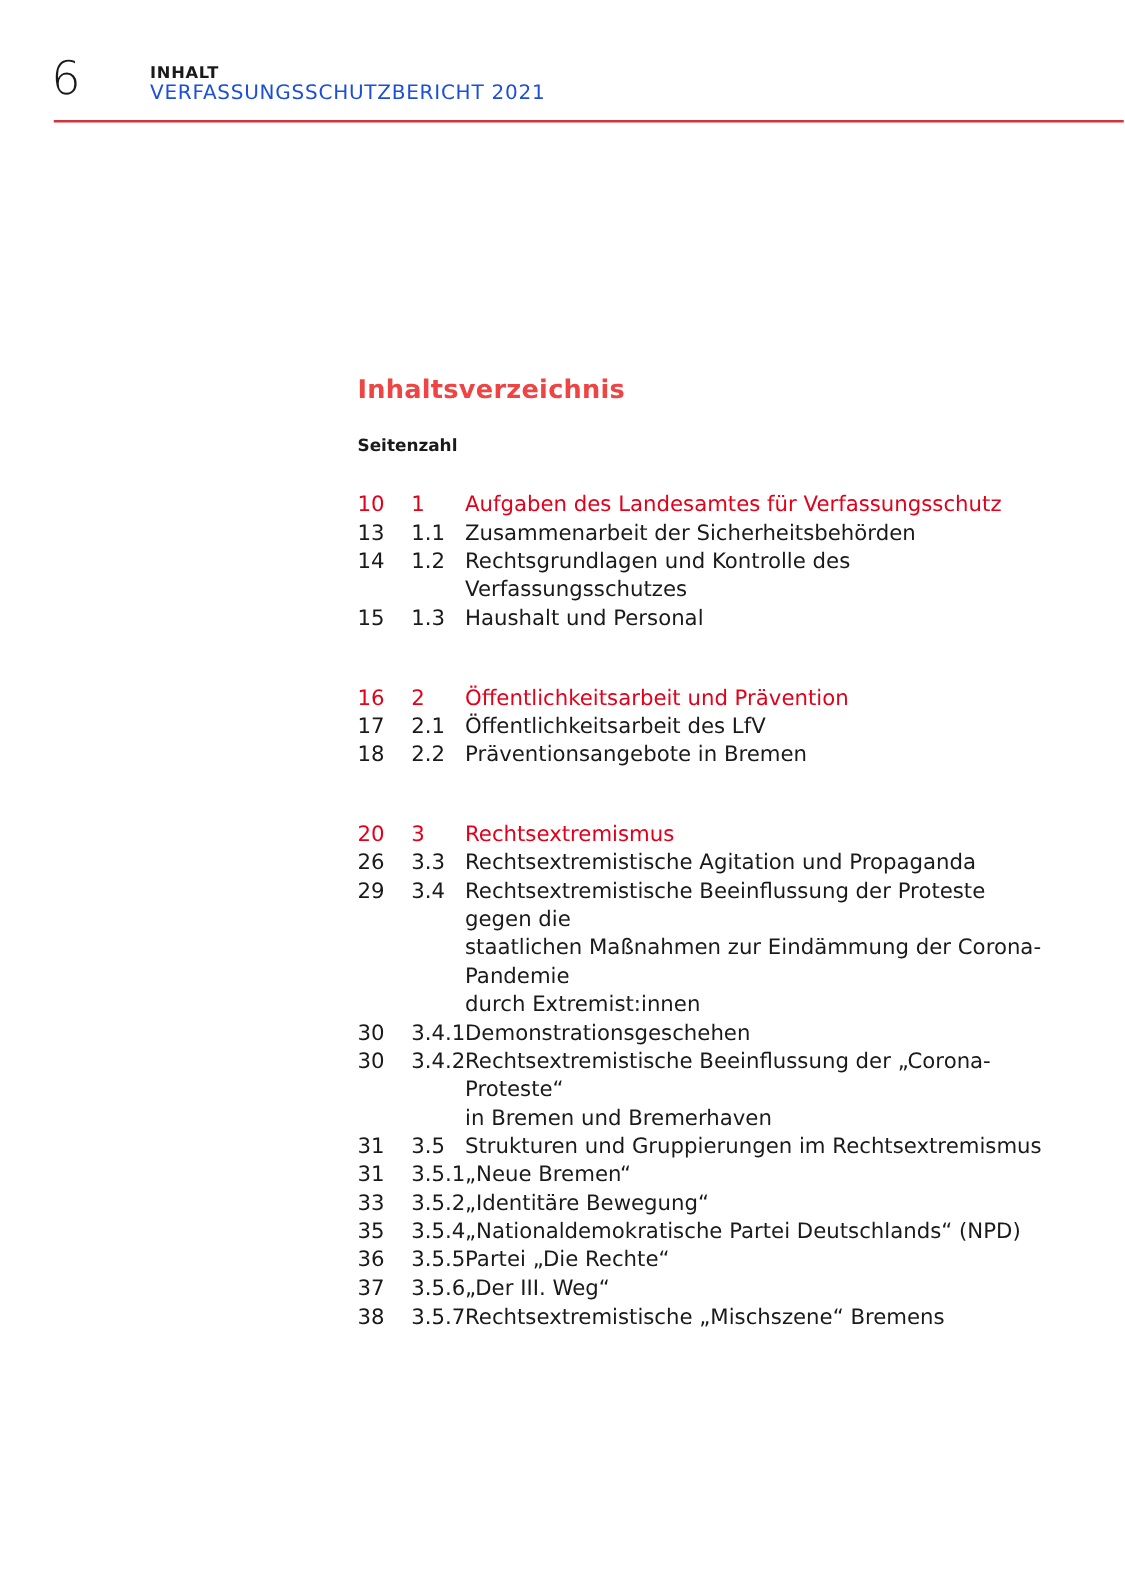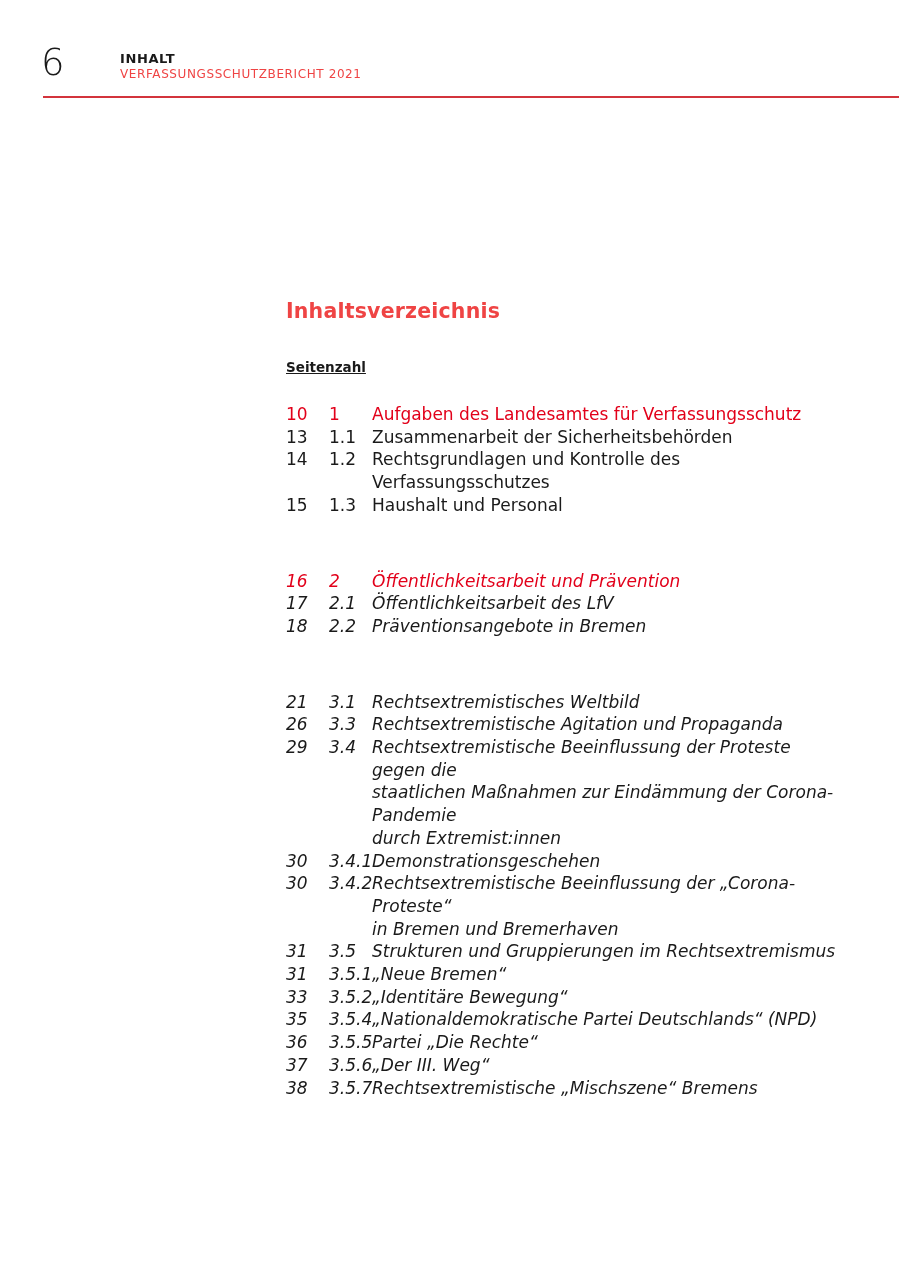--- a/index.html
+++ b/index.html
@@ -10,36 +10,36 @@
     .page-number {
       position: absolute; left: 41px; top: 44px;
       font-family: "DejaVu Sans", sans-serif; font-size: 37px; font-weight: 300;
       color: #1a1a1a; line-height: 1;
     }
     .running-head { position: absolute; left: 120px; top: 51px; }
     .rh-section {
       font-size: 13px; font-weight: bold; letter-spacing: 0.6px; line-height: 15px;
     }
     .rh-title {
-      font-size: 12px; letter-spacing: 0.6px; line-height: 16px; color: #ef4444;
+      font-size: 16px; letter-spacing: 0.6px; line-height: 16px; color: #1d4ed8;
     }
     .header-rule {
       position: absolute; left: 43px; top: 96px; width: 856px; height: 2px;
       background: #d3343c;
     }
     .toc { position: absolute; left: 286px; top: 296px; width: 560px; }
     .toc-title {
       font-size: 20.5px; font-weight: bold; color: #ef4444; margin: 0;
       line-height: 30px; letter-spacing: 0.2px;
     }
     .col-header {
-      font-size: 13.5px; font-weight: bold; margin-top: 32px; line-height: 18px; text-decoration: underline;
+      font-size: 13.5px; font-weight: bold; margin-top: 22px; line-height: 18px;
     }
     .chapter { margin-top: 27px; }
-    .chapter + .chapter { margin-top: 53px; font-style: italic; }
+    .chapter + .chapter { margin-top: 41px; }
     .row {
       display: flex; font-size: 17px; line-height: 22.7px; font-weight: 500;
     }
     .row .pg { width: 43px; flex: none; }
     .row .num { width: 43px; flex: none; }
     .row .txt { flex: 1; white-space: pre-line; }
     .row.chapter-row { color: #e2001a; }
   </style>
 </head>
 <body>
@@ -88,24 +88,24 @@
           <span class="num">2.1</span>
           <span class="txt">Öffentlichkeitsarbeit des LfV</span>
         </div>
         <div class="row">
           <span class="pg">18</span>
           <span class="num">2.2</span>
           <span class="txt">Präventionsangebote in Bremen</span>
         </div>
       </div>
       <div class="chapter">
-        <div class="row">
-          <span class="pg">21</span>
-          <span class="num">3.1</span>
-          <span class="txt">Rechtsextremistisches Weltbild</span>
+        <div class="row chapter-row">
+          <span class="pg">20</span>
+          <span class="num">3</span>
+          <span class="txt">Rechtsextremismus</span>
         </div>
         <div class="row">
           <span class="pg">26</span>
           <span class="num">3.3</span>
           <span class="txt">Rechtsextremistische Agitation und Propaganda</span>
         </div>
         <div class="row">
           <span class="pg">29</span>
           <span class="num">3.4</span>
           <span class="txt">Rechtsextremistische Beeinflussung der Proteste gegen die

